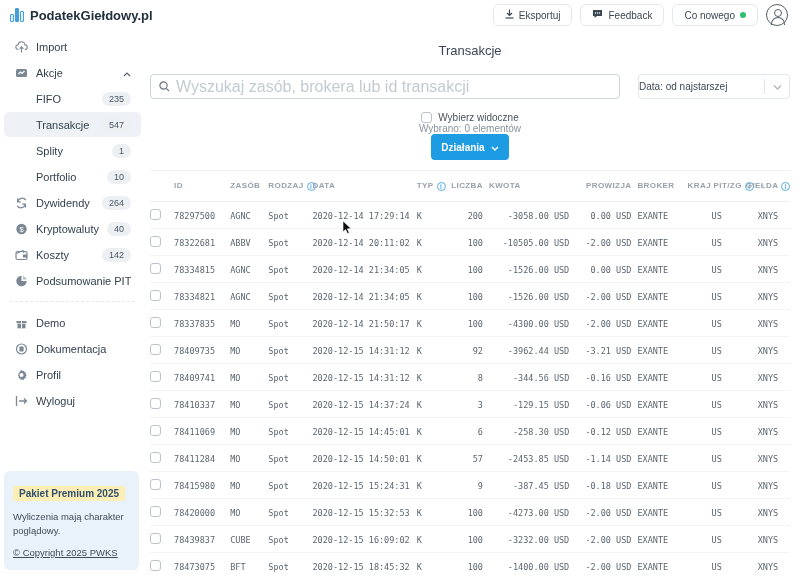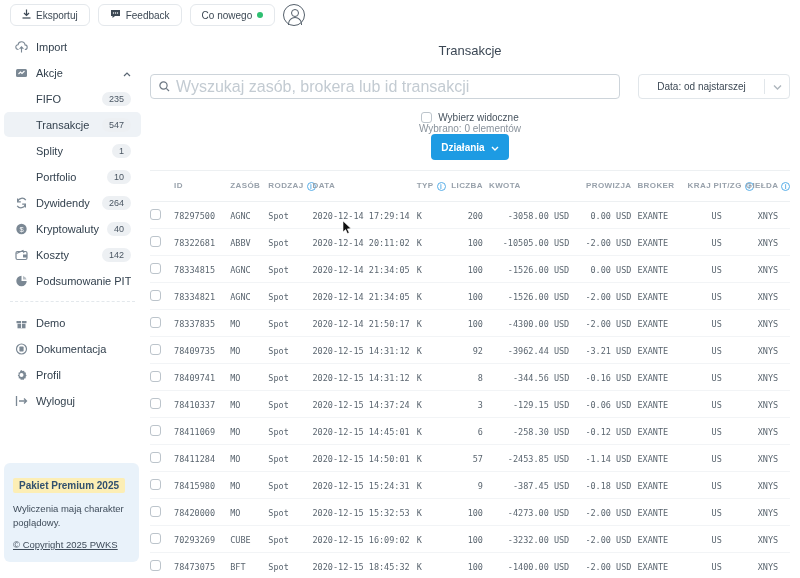--- a/index.html
+++ b/index.html
@@ -27,34 +27,34 @@
   .nav-item { display:flex; align-items:center; height:25px; padding:0 10px 0 10px; margin:0 4px 1px 4px;
     border-radius:5px; font-size:11px; color:#33414e; cursor:pointer; }
   .nav-item.child { padding-left:32px; }
   .nav-item.active { background:#eef2f6; }
   .nav-icon { width:14px; height:14px; margin-right:8px; display:inline-flex; align-items:center; justify-content:center; color:#7b8894; flex:none; }
   .nav-icon svg { display:block; }
   .nav-label { flex:1 1 auto; white-space:nowrap; overflow:hidden; }
   .badge { background:#edf0f3; color:#4a5663; font-size:9px; padding:2px 7px; border-radius:9px; flex:none; }
   .chevron { flex:none; margin-left:4px; }
   .nav-divider { border-top:1px dashed #e3e8ec; margin:8px 10px; }
-  .promo { position:absolute; left:4px; bottom:16px; width:135px; background:#e9f2fa; border-radius:6px; padding:12px 9px 10px 9px; }
+  .promo { position:absolute; left:4px; bottom:8px; width:135px; background:#e9f2fa; border-radius:6px; padding:12px 9px 10px 9px; }
   .promo-title { display:inline-block; background:#fceeb5; color:#31506e; font-weight:bold; font-size:10px; padding:2px 6px; border-radius:2px; }
   .promo-note { margin-top:9px; font-size:9.5px; line-height:1.45; color:#3f4c5a; }
   .promo-copy { display:inline-block; margin-top:9px; font-size:9.5px; color:#3f4c5a; text-decoration:underline; }
 
   
   .main { position:absolute; left:145px; top:30px; width:655px; height:548px; padding:0 10px 0 5px; }
   .page-title { text-align:center; font-size:13px; color:#3b4754; margin-top:13px; }
   .search-row { display:flex; align-items:center; margin-top:16px; gap:18px; }
   .search-box { flex:1 1 auto; height:25px; border:1px solid #cdd4da; border-radius:4px; display:flex; align-items:center; padding:0 8px; gap:6px; background:#fff; }
   .search-box input { border:none; outline:none; flex:1; font-size:16px; color:#3c4854; font-family:"Liberation Sans", sans-serif; }
   .search-box input::placeholder { color:#c3cbd2; }
   .sort-select { flex:none; width:152px; height:25px; border:1px solid #e1e6ea; border-radius:4px; display:flex; align-items:center; font-size:10px; color:#3c4854; cursor:pointer; }
-  .sort-select .sel-label { flex:1; text-align:center; }
+  .sort-select .sel-label { flex:1; }
   .sort-select .sel-div { width:1px; height:15px; background:#e1e6ea; }
   .sort-select .sel-chev { width:24px; display:flex; justify-content:center; }
   .controls-row { display:flex; align-items:center; margin-top:13px;flex-direction:column; }
   .cb { width:11px; height:11px; border:1px solid #bcc4cb; border-radius:3px; background:#fff; display:inline-block; flex:none; cursor:pointer; }
   .select-visible { display:flex; align-items:center; gap:6px; font-size:10px; color:#48545f; }
   .selected-info { flex:1; text-align:center; font-size:10px; color:#8a939c; }
   .actions-btn { height:26px; padding:0 10px; border:none; border-radius:4px; color:#fff; font-size:10px; font-weight:bold;
     display:flex; align-items:center; gap:6px; cursor:pointer; background:#1d9be3; }
 
   
@@ -70,20 +70,28 @@
   .info-i:before { content:"i"; }
   th .hlbl { vertical-align:middle; }
 
   
   .cursor { position:absolute; left:342px; top:221px; z-index:50; pointer-events:none; }
 </style>
 </head>
 <body>
 
 <div class="topbar">
+  <div class="brand">
+    <span class="brand-logo">
+        <i class="b1"></i>
+        <i class="b2"></i>
+        <i class="b3"></i>
+      </span>
+    <span class="brand-name">PodatekGiełdowy.pl</span>
+  </div>
   <div class="top-actions">
     <button class="pill-btn">
       <span><svg width="9" height="10" viewBox="0 0 9 10">
             <path d="M4.5 0.5 V6 M2 4 L4.5 6.5 L7 4" stroke="#3c4854" stroke-width="1.2" fill="none"></path>
             <path d="M0.5 9 H8.5" stroke="#3c4854" stroke-width="1.2"></path>
           </svg></span>
       <span>Eksportuj</span>
     </button>
     <button class="pill-btn">
       <span><svg width="11" height="10" viewBox="0 0 11 10">
@@ -460,21 +468,21 @@
           <td class="">K</td>
           <td class="al-r">100</td>
           <td class="al-r">-4273.00 USD</td>
           <td class="al-r">-2.00 USD</td>
           <td class="">EXANTE</td>
           <td class="al-c">US</td>
           <td class="al-c">XNYS</td>
         </tr>
         <tr>
           <td><span class="cb"></span></td>
-          <td class="">70293269</td>
+          <td class="">78439837</td>
           <td class="">CUBE</td>
           <td class="">Spot</td>
           <td class="">2020-12-15 16:09:02</td>
           <td class="">K</td>
           <td class="al-r">100</td>
           <td class="al-r">-3232.00 USD</td>
           <td class="al-r">-2.00 USD</td>
           <td class="">EXANTE</td>
           <td class="al-c">US</td>
           <td class="al-c">XNYS</td>

